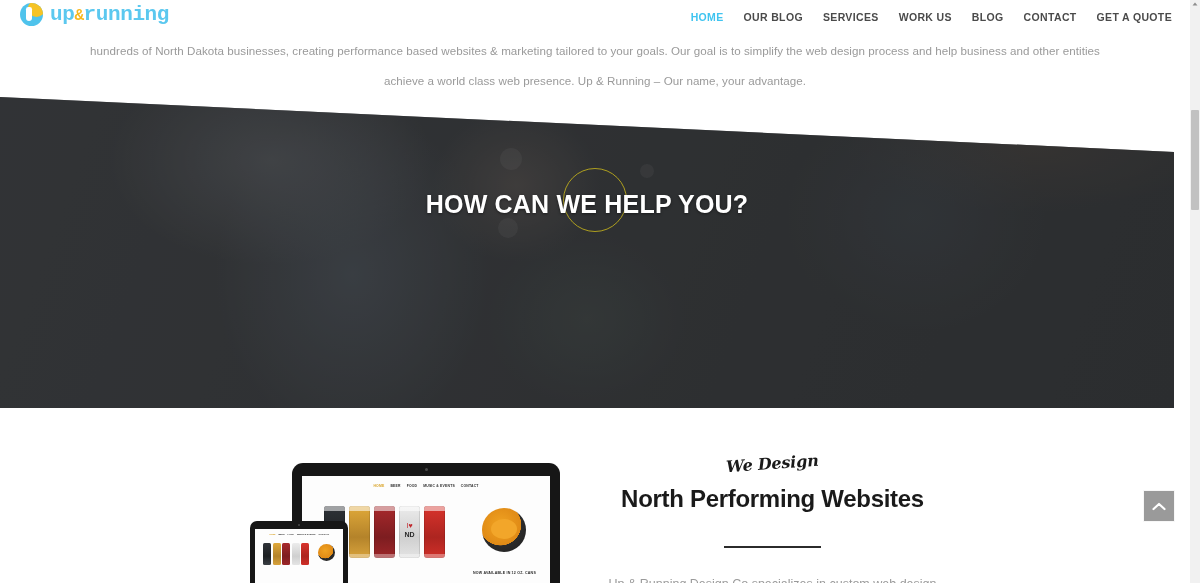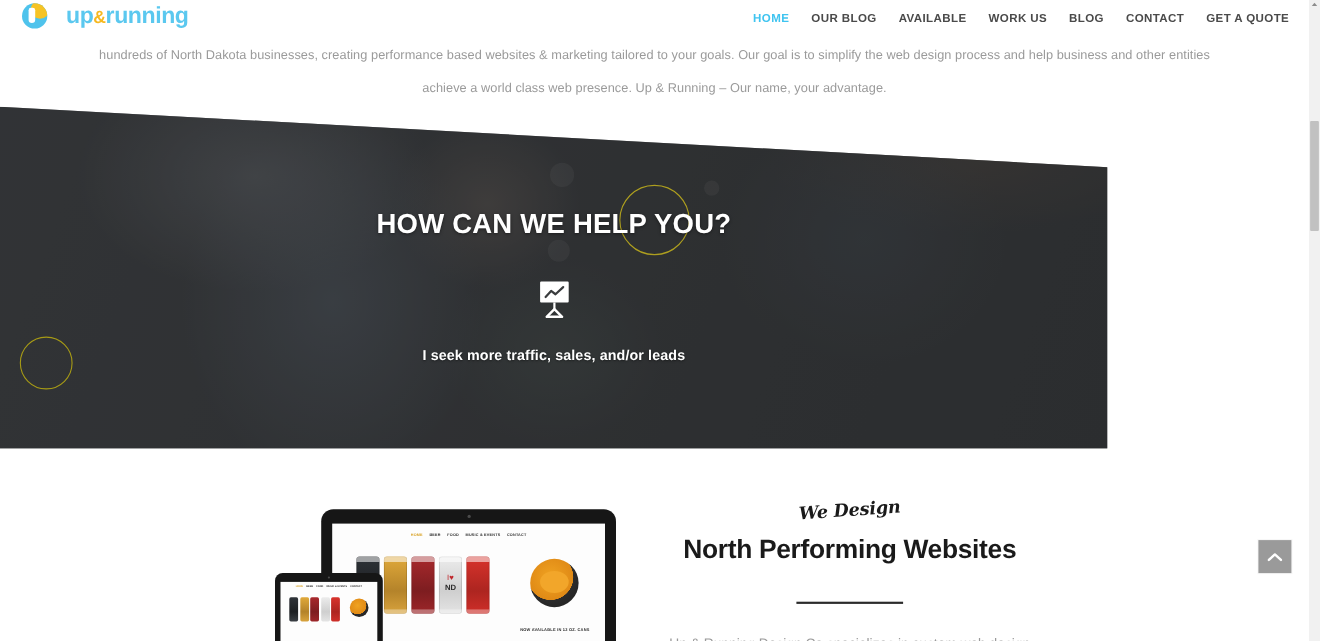--- a/index.html
+++ b/index.html
@@ -29,22 +29,23 @@
     background: #ffffff;
     z-index: 40;
   }
 
   .logo-wrap {
     position: absolute;
     left: 20px;
     top: 3px;
     display: flex;
     align-items: center;
-    gap: 17px;
+    gap: 7px;
     cursor: pointer;
+    font-family: Liberation Mono, monospace;
   }
   .logo-mark {
     width: 23px; height: 23px;
     border-radius: 50%;
     background: #4fc3ec;
     position: relative;
     overflow: hidden;
     flex: none;
   }
   .logo-mark::before {
@@ -111,21 +112,21 @@
     line-height: 30px;
     letter-spacing: 0.05px;
     font-weight: 400;
   }
 
   
   .hero {
     position: absolute;
     top: 90px;
     left: 0;
-    width: 1007px;
+    width: 1174px;
     height: 318px;
     overflow: hidden;
     z-index: 20;
     clip-path: polygon(0 7px, 100% 62px, 100% 100%, 0 100%);
   }
   .hero-photo {
     position: absolute;
     inset: 0;
     background:
       radial-gradient(ellipse 230px 150px at 23% 22%, rgba(118,122,128,0.55), rgba(118,122,128,0) 70%),
@@ -491,21 +492,21 @@
     <div class="logo-wrap">
       <div class="logo-mark"></div>
       <div class="logo-text">
         <span class="lt-up">up</span><span class="lt-amp">&amp;</span><span class="lt-run">running</span>
       </div>
     </div>
 
     <nav class="main-nav">
       <a class="nav-item active">HOME</a>
       <a class="nav-item">OUR BLOG</a>
-      <a class="nav-item">AVAILABLE</a>
+      <a class="nav-item">SERVICES</a>
       <a class="nav-item">WORK US</a>
       <a class="nav-item">BLOG</a>
       <a class="nav-item">CONTACT</a>
       <a class="nav-item">GET A QUOTE</a>
     </nav>
   </div>
 
   <div class="intro-block">
     <div class="intro-line">hundreds of North Dakota businesses, creating performance based websites &amp; marketing tailored to your goals. Our goal is to simplify the web design process and help business and other entities</div>
     <div class="intro-line">achieve a world class web presence. Up &amp; Running – Our name, your advantage.</div>
@@ -520,33 +521,20 @@
     <div class="hero-bokeh" style="left:640px; top:74px; width:14px; height:14px;"></div>
 
     <div class="hero-inner">
 
       <div class="title-ring"></div>
       <h1 class="hero-title">HOW CAN WE HELP YOU?</h1>
 
       <div class="options-row">
 
 
-        <div class="option">
-          <div class="option-icon">
-            <svg width="40" height="38" viewBox="0 0 40 38" fill="none">
-              <rect x="7" y="1" width="26" height="19" rx="1" fill="#ffffff"></rect>
-              <path d="M12 15 L17 9.5 L21 12.5 L28 6" stroke="#3a3c3e" stroke-width="2" fill="none" stroke-linecap="round" stroke-linejoin="round"></path>
-              <rect x="19" y="20" width="2" height="7" fill="#ffffff"></rect>
-              <path d="M20 26 L13 33 M20 26 L27 33" stroke="#ffffff" stroke-width="2.2" stroke-linecap="round"></path>
-              <path d="M14 33 L26 33" stroke="#ffffff" stroke-width="2.2" stroke-linecap="round"></path>
-            </svg>
-          </div>
-          <div class="option-ring ring-2"></div>
-          <div class="option-label">I seek more traffic, sales, and/or leads</div>
-        </div>
 
 
       </div>
     </div>
   </section>
 
   <section class="lower">
 
     <div class="device-shot">
 

